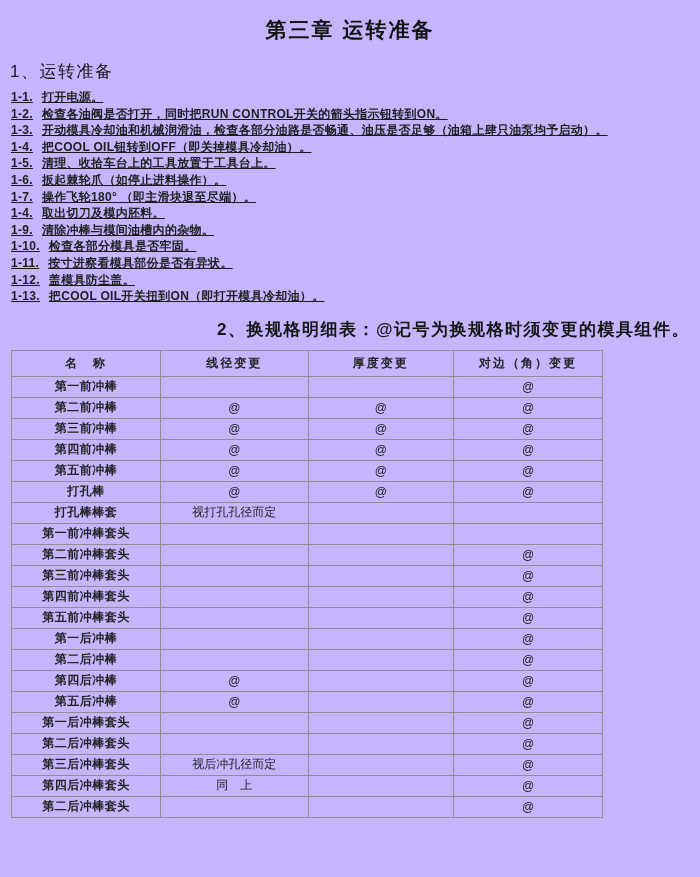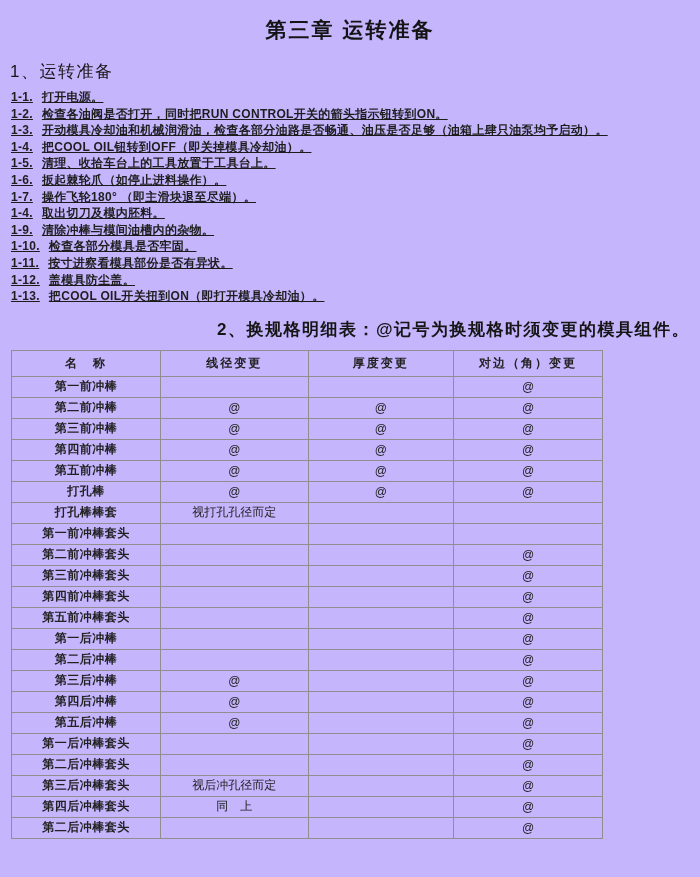--- a/index.html
+++ b/index.html
@@ -220,26 +220,20 @@
           <td class="mark-cell"></td>
           <td class="mark-cell">@</td>
         </tr>
       <tr>
           <td class="name-cell">第二后冲棒</td>
           <td class="mark-cell"></td>
           <td class="mark-cell"></td>
           <td class="mark-cell">@</td>
         </tr>
       <tr>
-          <td class="name-cell">第三后冲棒</td>
-          <td class="mark-cell">@</td>
-          <td class="mark-cell"></td>
-          <td class="mark-cell">@</td>
-        </tr>
-      <tr>
           <td class="name-cell">第四后冲棒</td>
           <td class="mark-cell">@</td>
           <td class="mark-cell"></td>
           <td class="mark-cell">@</td>
         </tr>
       <tr>
           <td class="name-cell">第五后冲棒</td>
           <td class="mark-cell">@</td>
           <td class="mark-cell"></td>
           <td class="mark-cell">@</td>

